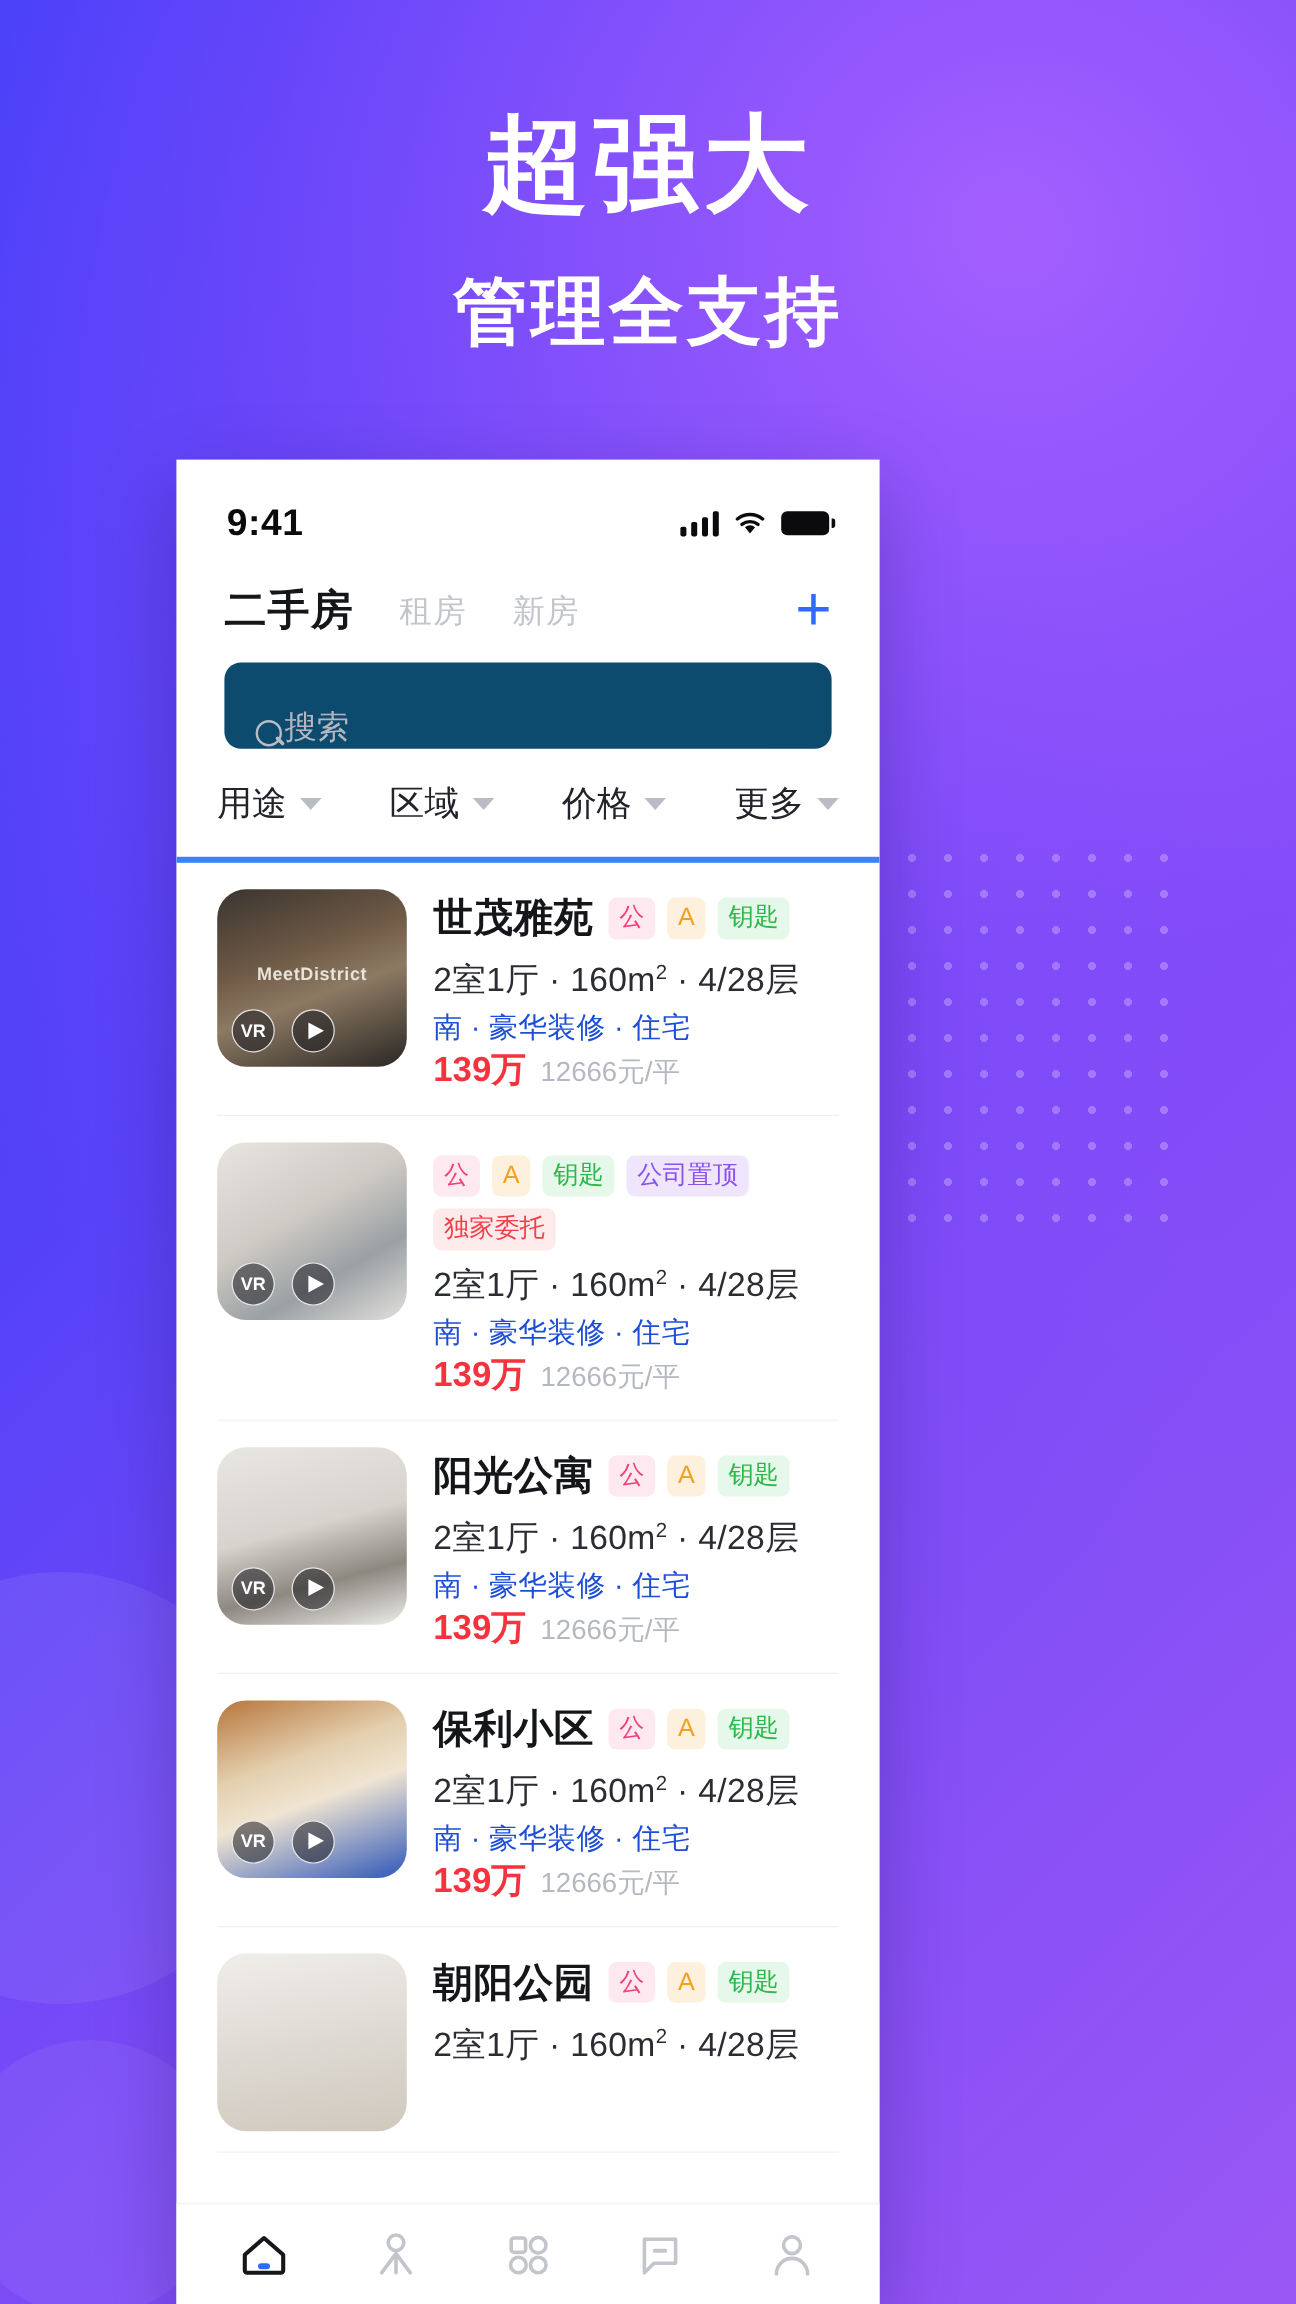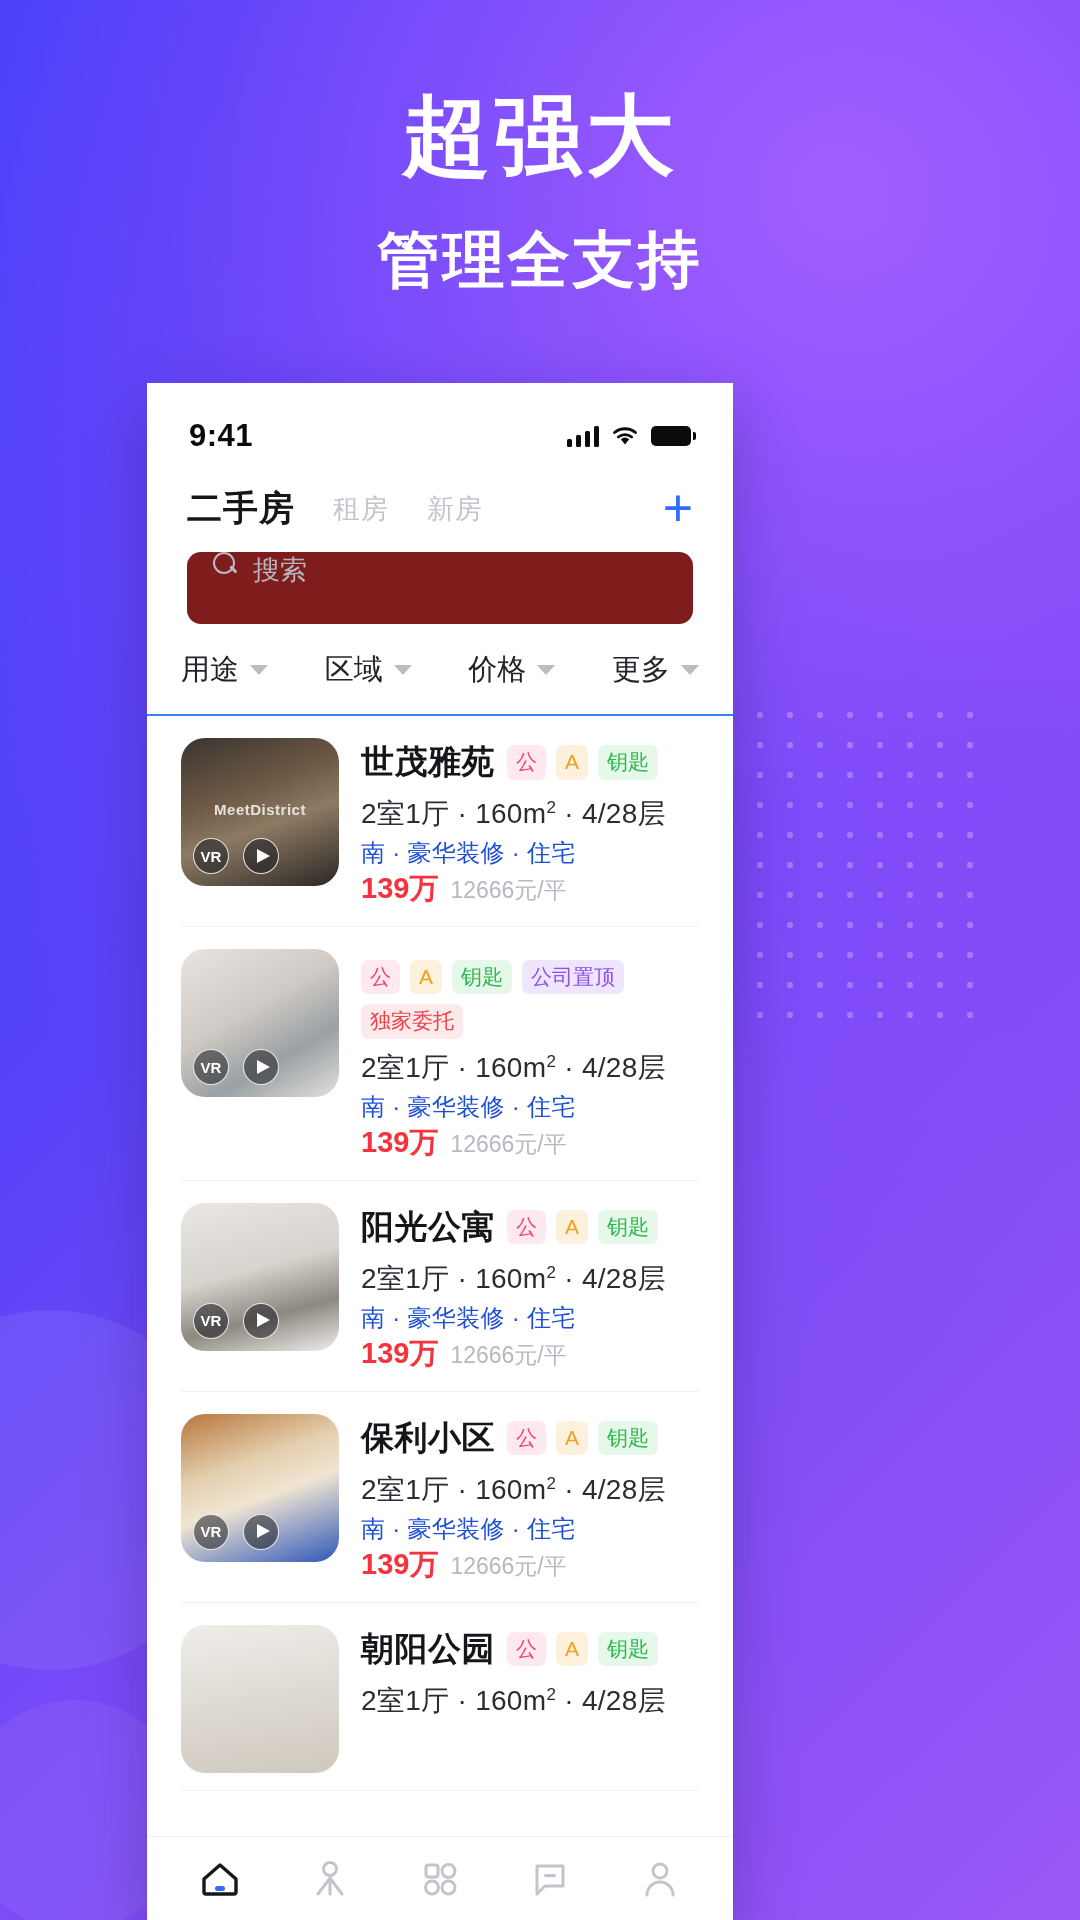--- a/index.html
+++ b/index.html
@@ -26,21 +26,21 @@
     position:absolute; left:-130px; top:1310px;
     width:360px; height:360px; border-radius:50%;
     background:rgba(255,255,255,.07);
   }
   .blob2 {
     position:absolute; left:-40px; top:1700px;
     width:230px; height:230px; border-radius:50%;
     background:rgba(255,255,255,.06);
   }
 
-  .hero { position:absolute; left:0; right:0; top:92px; text-align:center;font-family:Liberation Serif, serif; }
+  .hero { position:absolute; left:0; right:0; top:92px; text-align:center; }
   .hero h1 {
     color:#fff; font-size:88px; line-height:1.02; font-weight:bold;
     letter-spacing:4px;
   }
   .hero h2 {
     color:#fff; font-size:62px; line-height:1.05; font-weight:bold;
     letter-spacing:3px; margin-top:46px;
   }
 
   
@@ -69,31 +69,31 @@
 
   .tabbar {
     display:flex; align-items:center; padding:14px 40px 6px 40px; gap:38px;
   }
   .tab { font-size:27px; color:#c3c5cc; letter-spacing:1px; }
   .tab.active { color:#15161a; font-weight:bold; font-size:35px; }
   .plus { margin-left:auto; font-size:52px; color:#2f6bff; line-height:.7; font-weight:300; }
 
   .searchwrap { padding:14px 40px 0 40px; }
   .search {
-    height:72px; background:#7f1d1d; border-radius:14px;
-    display:flex; align-items:flex-start; gap:16px; padding:0 26px;
+    height:72px; background:#0c4a6e; border-radius:14px;
+    display:flex; align-items:flex-end; padding:0 26px;
   }
   .mag { width:24px; height:24px; position:relative; flex:none; }
   .mag:before{content:"";position:absolute;left:0;top:0;width:18px;height:18px;border:2.6px solid #b9bcc4;border-radius:50%;}
   .mag:after{content:"";position:absolute;left:16px;top:16px;width:9px;height:2.6px;background:#b9bcc4;transform:rotate(45deg);border-radius:2px;}
   .search span { font-size:27px; color:#b3b6bf; }
 
   .filters {
     display:flex; padding:26px 34px 24px 34px; justify-content:space-between;
-    border-bottom:2px solid #3b82f6;
+    border-bottom:5px solid #3b82f6;
   }
   .filter { display:flex; align-items:center; gap:11px; font-size:29px; color:#22242a; }
   .caret { width:0;height:0;border-left:9px solid transparent;border-right:9px solid transparent;border-top:10px solid #b9bcc4; }
 
   .list { flex:1; overflow:hidden; }
   .card { display:flex; gap:22px; padding:22px 34px 18px 34px; position:relative; }
   .card:after{content:"";position:absolute;left:34px;right:34px;bottom:0;height:1px;background:#eff0f4;}
   .thumb {
     width:158px; height:148px; border-radius:24px; flex:none;
     position:relative; overflow:hidden; background:#ccc;

